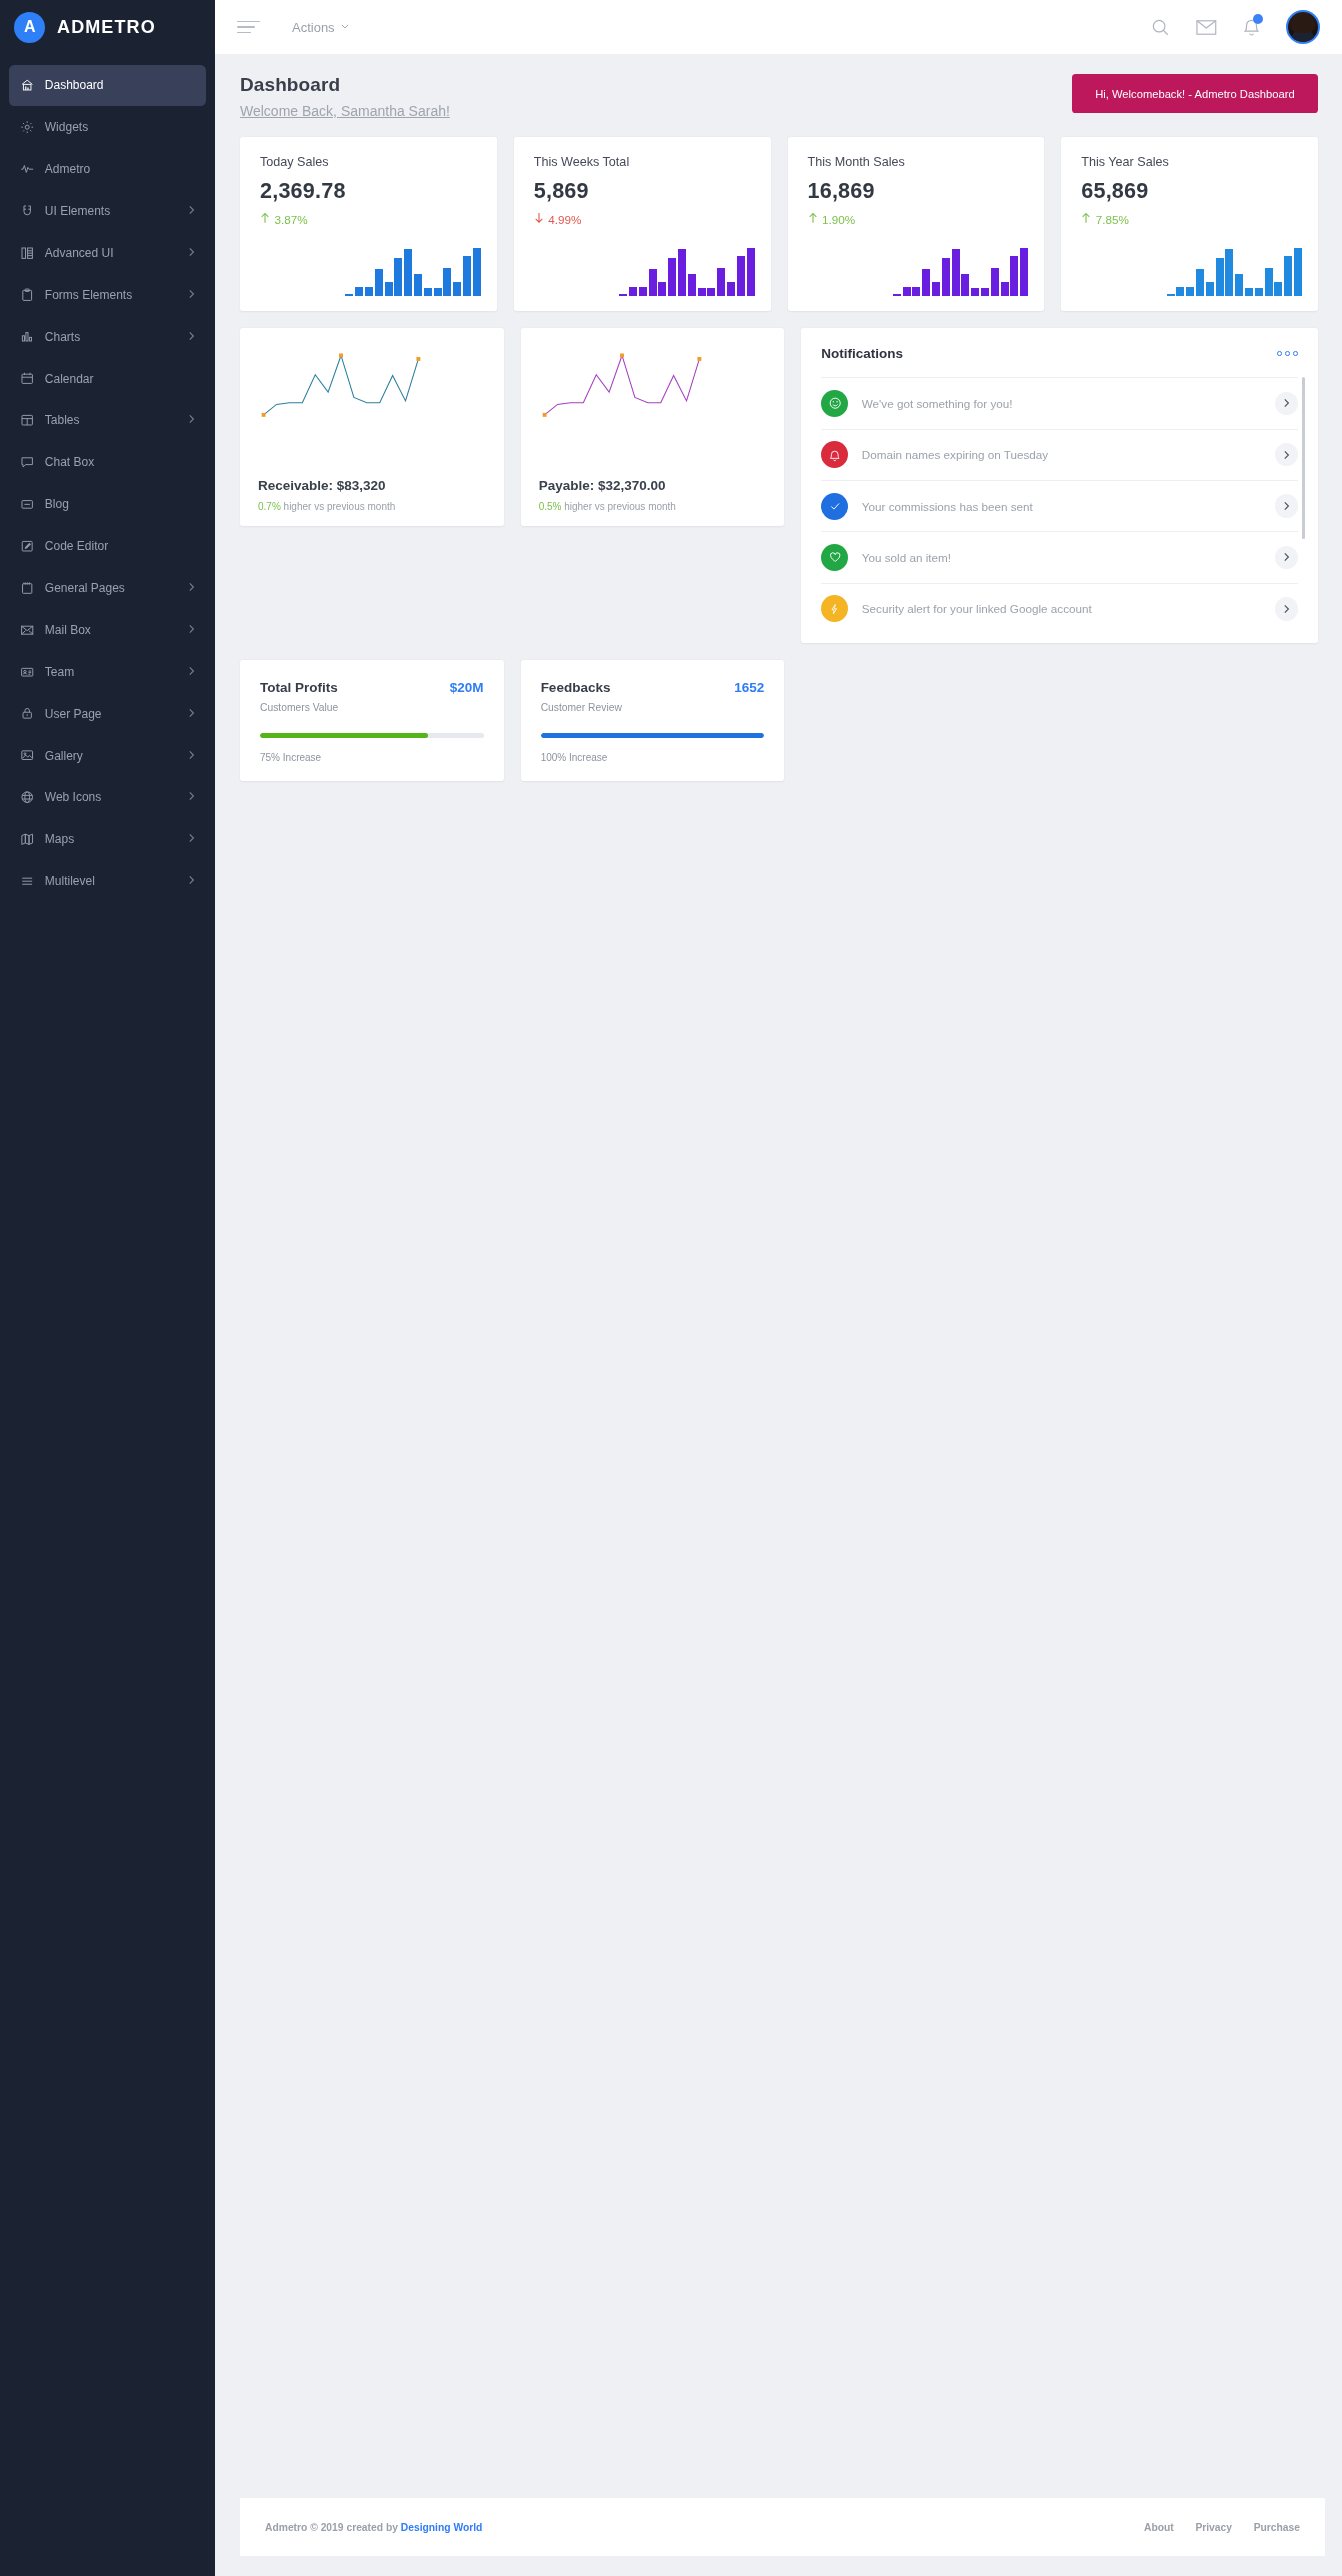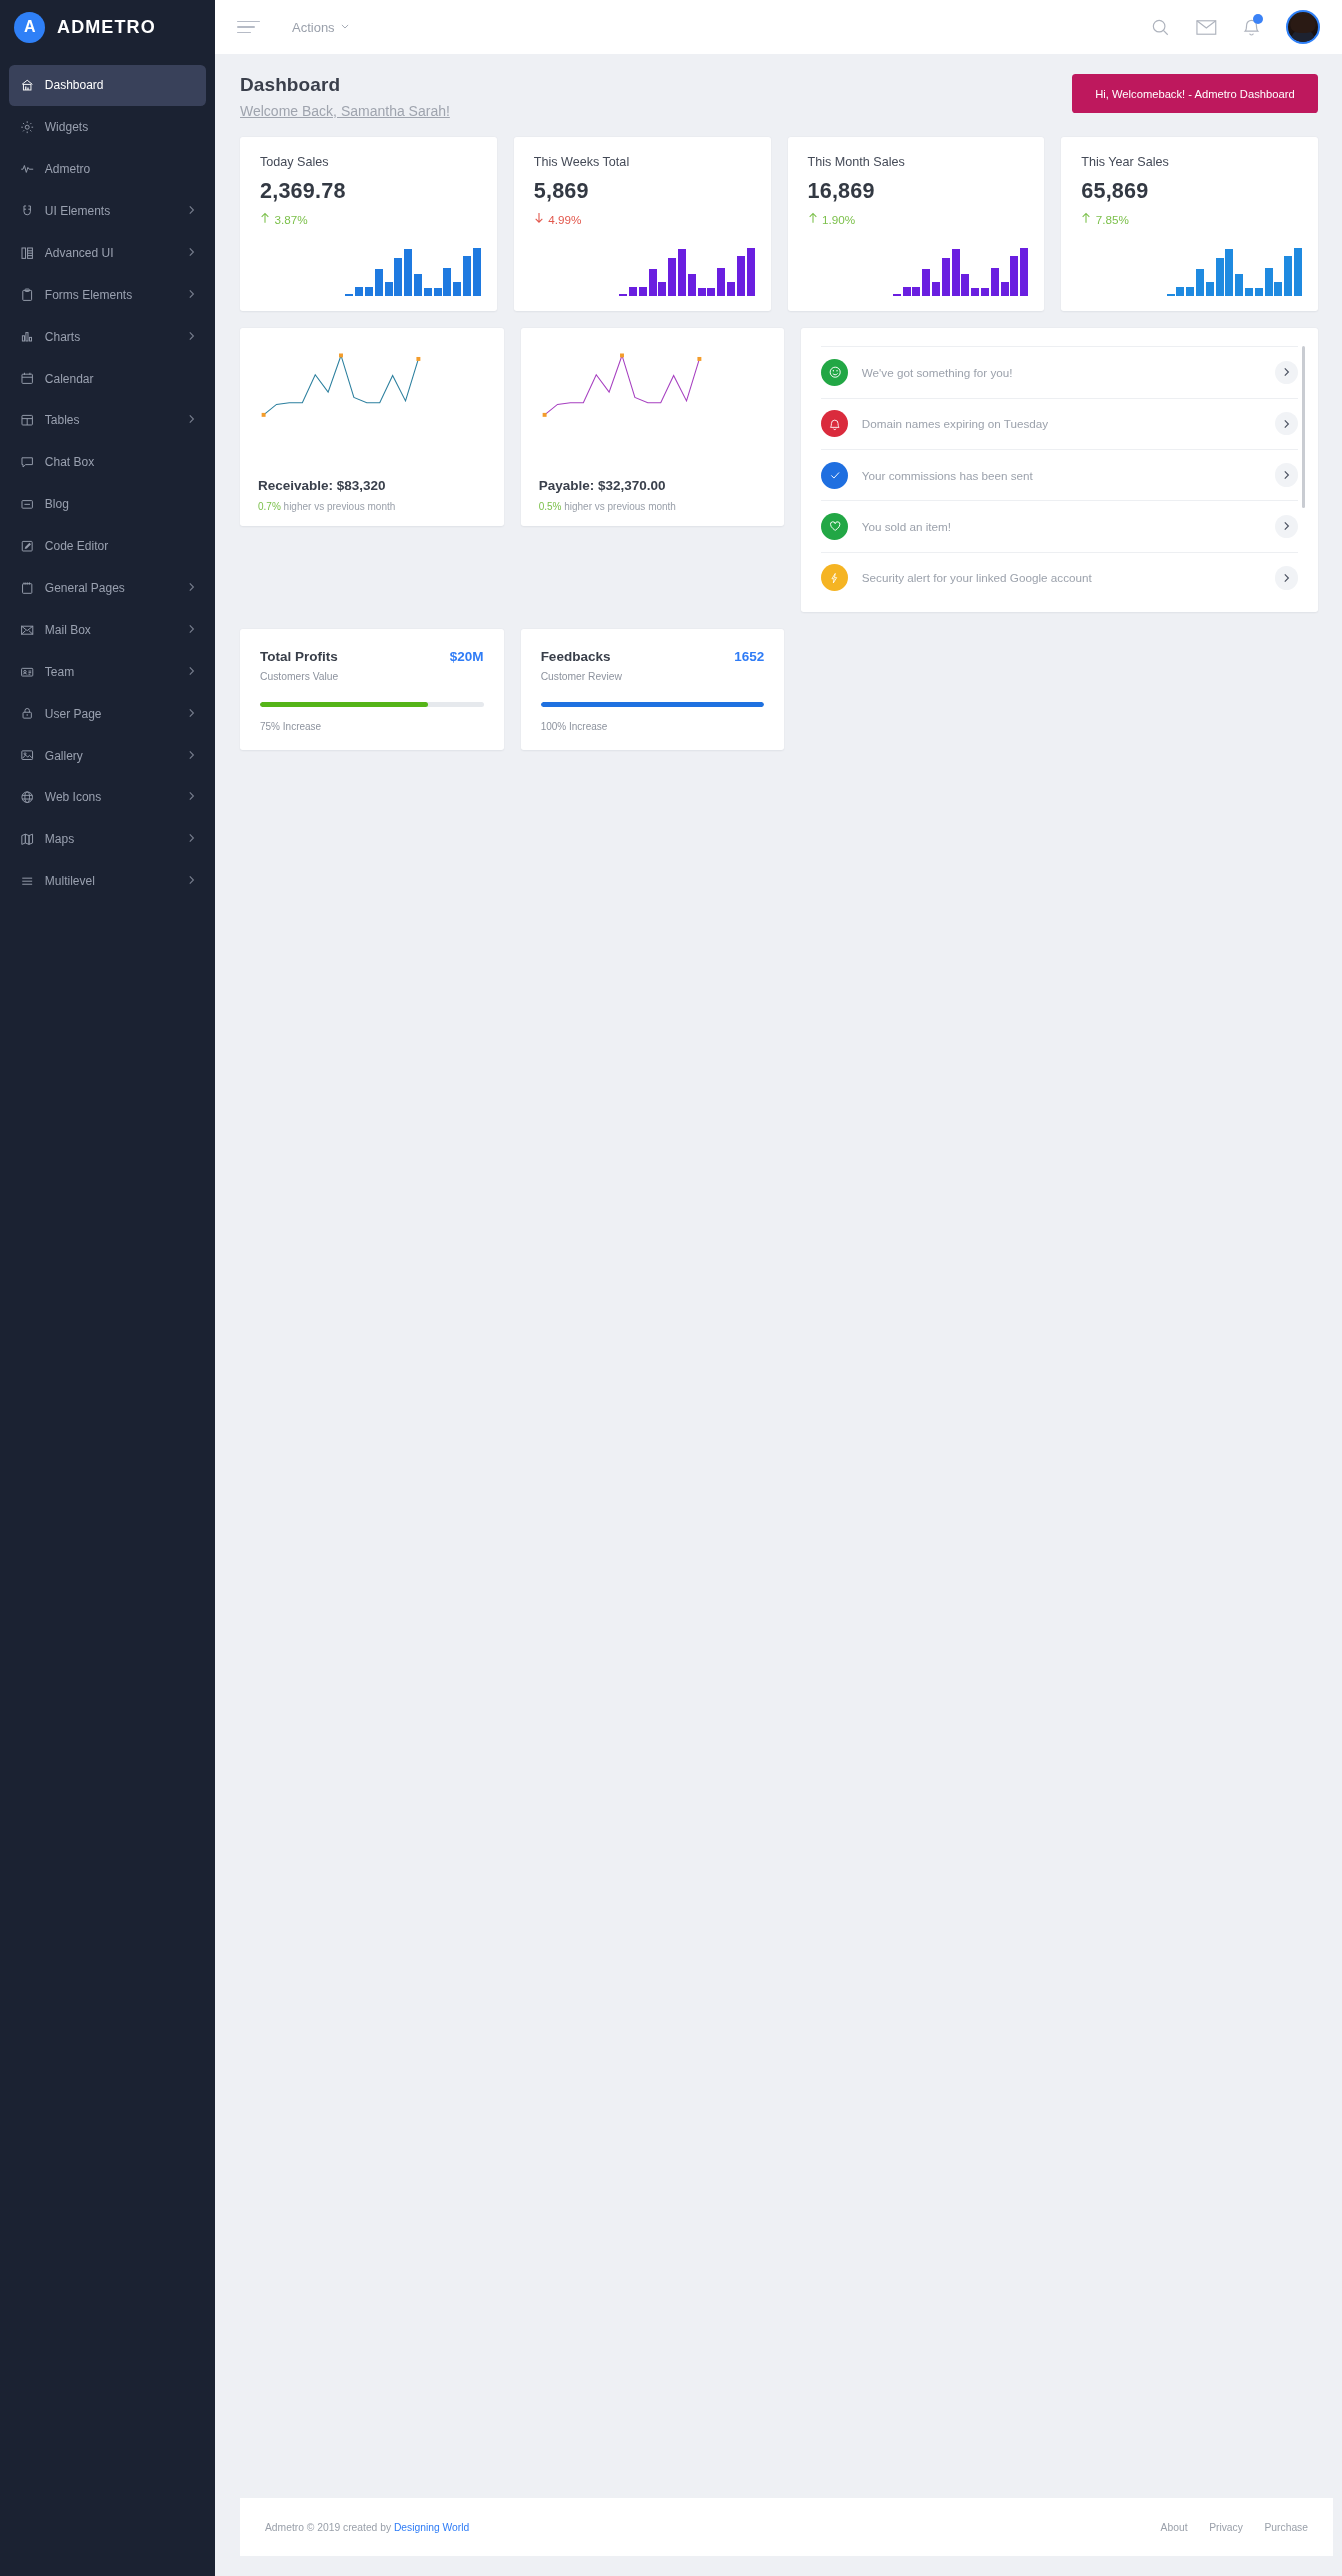--- a/index.html
+++ b/index.html
@@ -321,21 +321,21 @@
     height: 58px;
     display: flex;
     align-items: center;
     padding: 0 25px;
     font-size: 10.3px;
     color: #9aa0aa;
   }
   .footer a { color: #2f7cf6; text-decoration: none; }
   .footer-links { margin-left: auto; display: flex; gap: 21.6px; }
   .footer-links span { color: #9aa0aa; cursor: pointer; }
-  .footer-wrap { padding: 0 10px 20px 25px; }
+  .footer-wrap { padding: 0 18px 20px 25px; font-weight: bold; }
 </style>
 </head>
 <body>
 
 <div class="app">
 
   <aside class="sidebar">
     <div class="brand">
       <div class="brand-logo">A</div>
       <div class="brand-name">ADMETRO</div>
@@ -752,20 +752,28 @@
                 <rect x="176.8" y="14.5" width="4.4" height="4.4" fill="#f39c2b"></rect>
               </svg>
             </div>
           <div class="line-title">Payable: $32,370.00</div>
           <div class="line-sub">
             <b>0.5%</b><span> higher vs previous month</span>
           </div>
         </div>
 
         <div class="card notif-card">
+          <div class="notif-head">
+            <div class="notif-title">Notifications</div>
+            <div class="notif-dots">
+              <i></i>
+                <i></i>
+                <i></i>
+            </div>
+          </div>
           <div class="notif-list" id="notifList">
             <div class="notif-scrollbar"></div>
           <div class="notif-row">
                 <span class="notif-ico" style="background:#22a745">
                   <svg width="14.4" height="14.4" viewBox="0 0 18 18">
                     <circle cx="9" cy="9" r="6.3" fill="none" stroke="#ffffff" stroke-width="1.2"></circle>
                     <circle cx="6.7" cy="7.2" r=".85" fill="#ffffff"></circle>
                     <circle cx="11.3" cy="7.2" r=".85" fill="#ffffff"></circle>
                     <path d="M6 10.6a3.6 3.6 0 006 0" fill="none" stroke="#ffffff" stroke-width="1.2"></path>
                   </svg>

